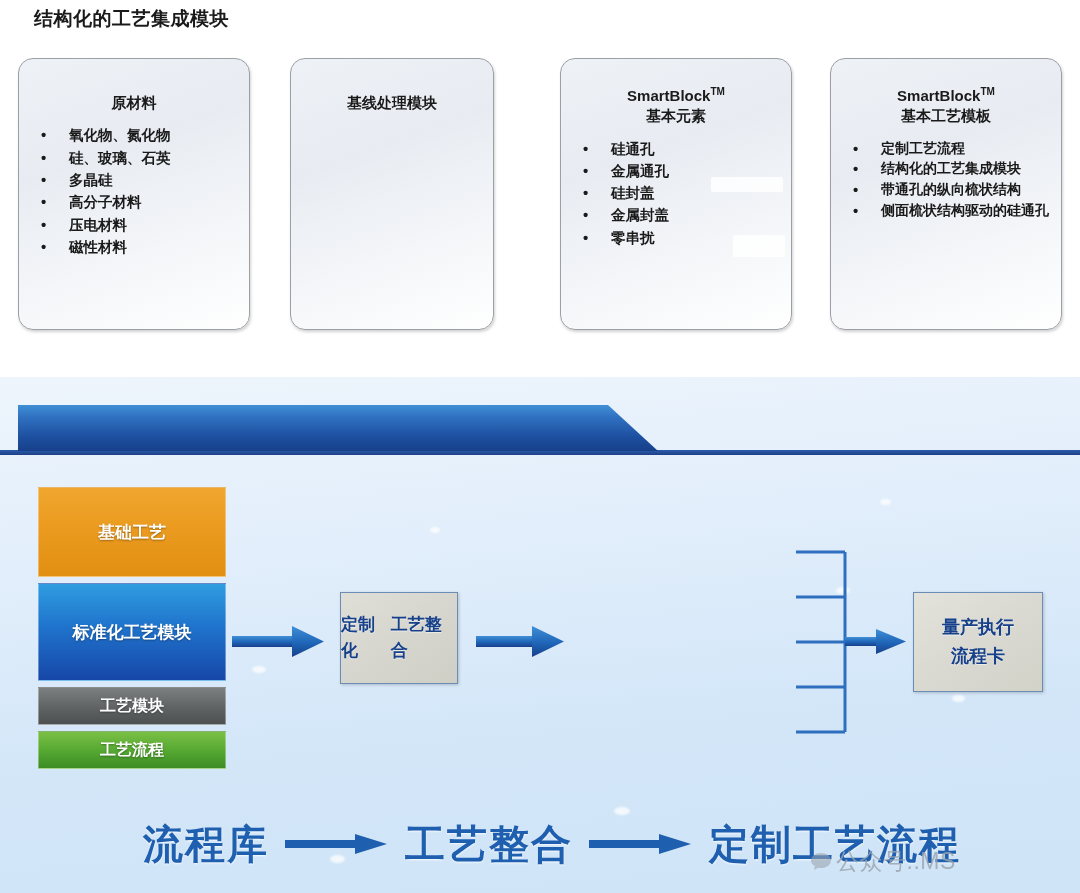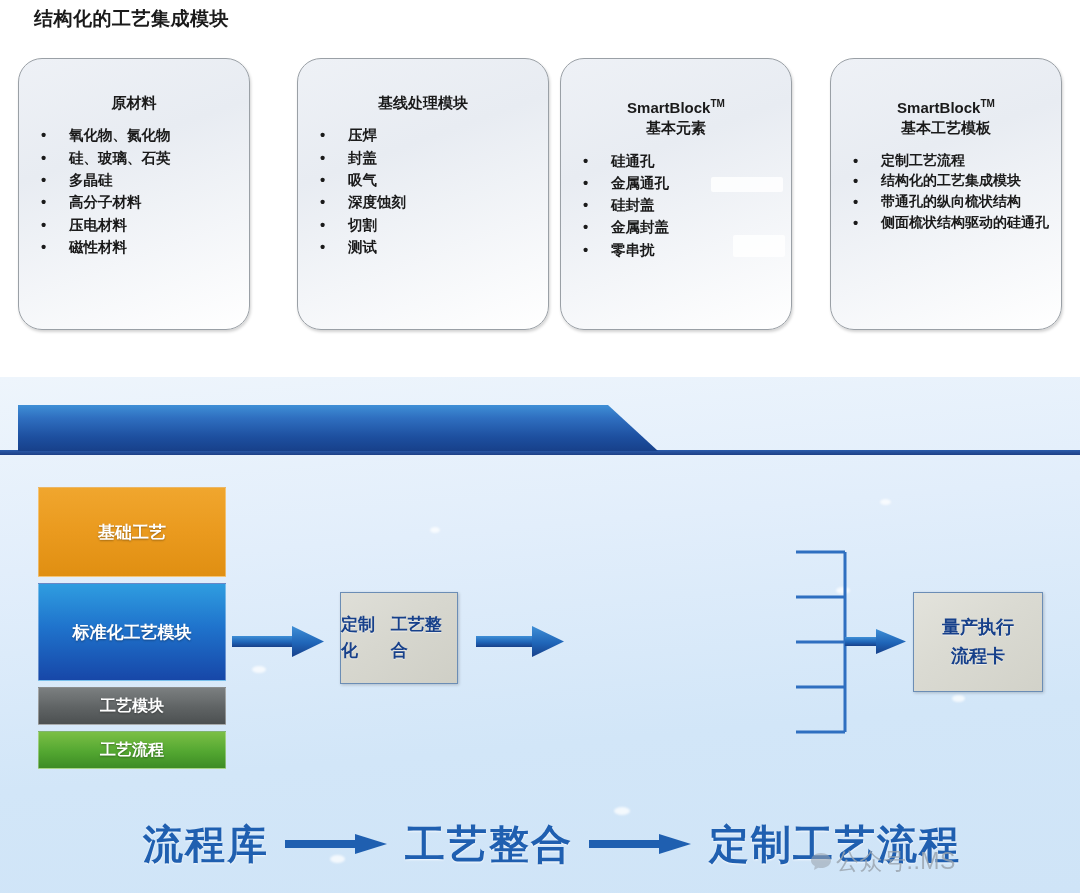--- a/index.html
+++ b/index.html
@@ -16,35 +16,35 @@
   #page-title{
     position:absolute;left:34px;top:6px;
     font-size:19px;font-weight:bold;color:#1a1a1a;
     letter-spacing:.5px;
   }
 
   .module-row{position:absolute;left:0;top:58px;width:1080px;height:276px;}
 
   .module-card{
     position:absolute;top:0;height:272px;
-    border:1.5px solid #9aa0a6;border-radius:24px;
+    border:1.5px solid #9aa0a6;border-radius:15px;
     background:linear-gradient(160deg,#eef1f6 0%,#e8ecf2 35%,#ffffff 100%);
     box-shadow:1px 2px 3px rgba(0,0,0,.18);
     box-sizing:border-box;
   }
   .module-card.c0{left:18px;width:232px;}
-  .module-card.c1{left:290px;width:252px;margin-left:7px;}
+  .module-card.c1{left:290px;width:204px;}
   .module-card.c2{left:560px;width:232px;}
   .module-card.c3{left:830px;width:232px;}
 
   .card-title{
     text-align:center;font-size:15px;font-weight:bold;color:#1a1a1a;
     margin-top:34px;line-height:1.35;padding:0 8px;
   }
-  .card-title.two-line{margin-top:38px;}
+  .card-title.two-line{margin-top:26px;}
   .card-title .tm{font-size:10px;vertical-align:super;}
 
   .card-list{margin:12px 0 0 0;padding:0 10px 0 18px;list-style:none;}
   .card-list li{
     position:relative;font-size:14.5px;font-weight:bold;color:#1a1a1a;
     line-height:1.47;padding-left:32px;margin-bottom:1px;
   }
   .card-list li::before{
     content:"\2022";position:absolute;left:4px;top:-1px;font-size:15px;color:#1a1a1a;
   }
@@ -162,28 +162,20 @@
         <li>硅、玻璃、石英</li>
         <li>多晶硅</li>
         <li>高分子材料</li>
         <li>压电材料</li>
         <li>磁性材料</li>
       </ul>
     </div>
 
     <div class="module-card c1">
       <div class="card-title">基线处理模块</div>
-      <ul class="card-list">
-        <li>压焊</li>
-        <li>封盖</li>
-        <li>吸气</li>
-        <li>深度蚀刻</li>
-        <li>切割</li>
-        <li>测试</li>
-      </ul>
     </div>
 
     <div class="module-card c2">
       <div class="card-title two-line">
         <span>SmartBlock</span><span class="tm">TM</span><br>
         <span>基本元素</span>
       </div>
       <ul class="card-list">
         <li>硅通孔</li>
         <li>金属通孔</li>

